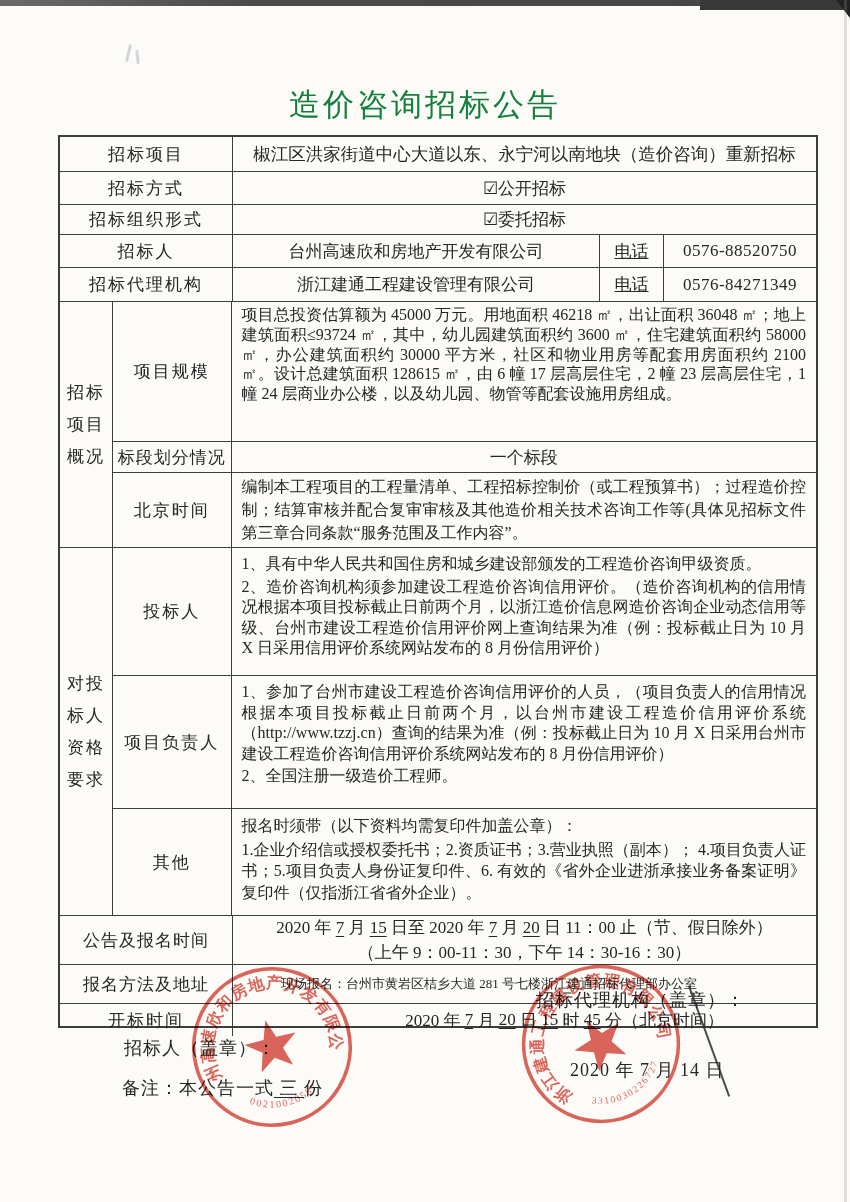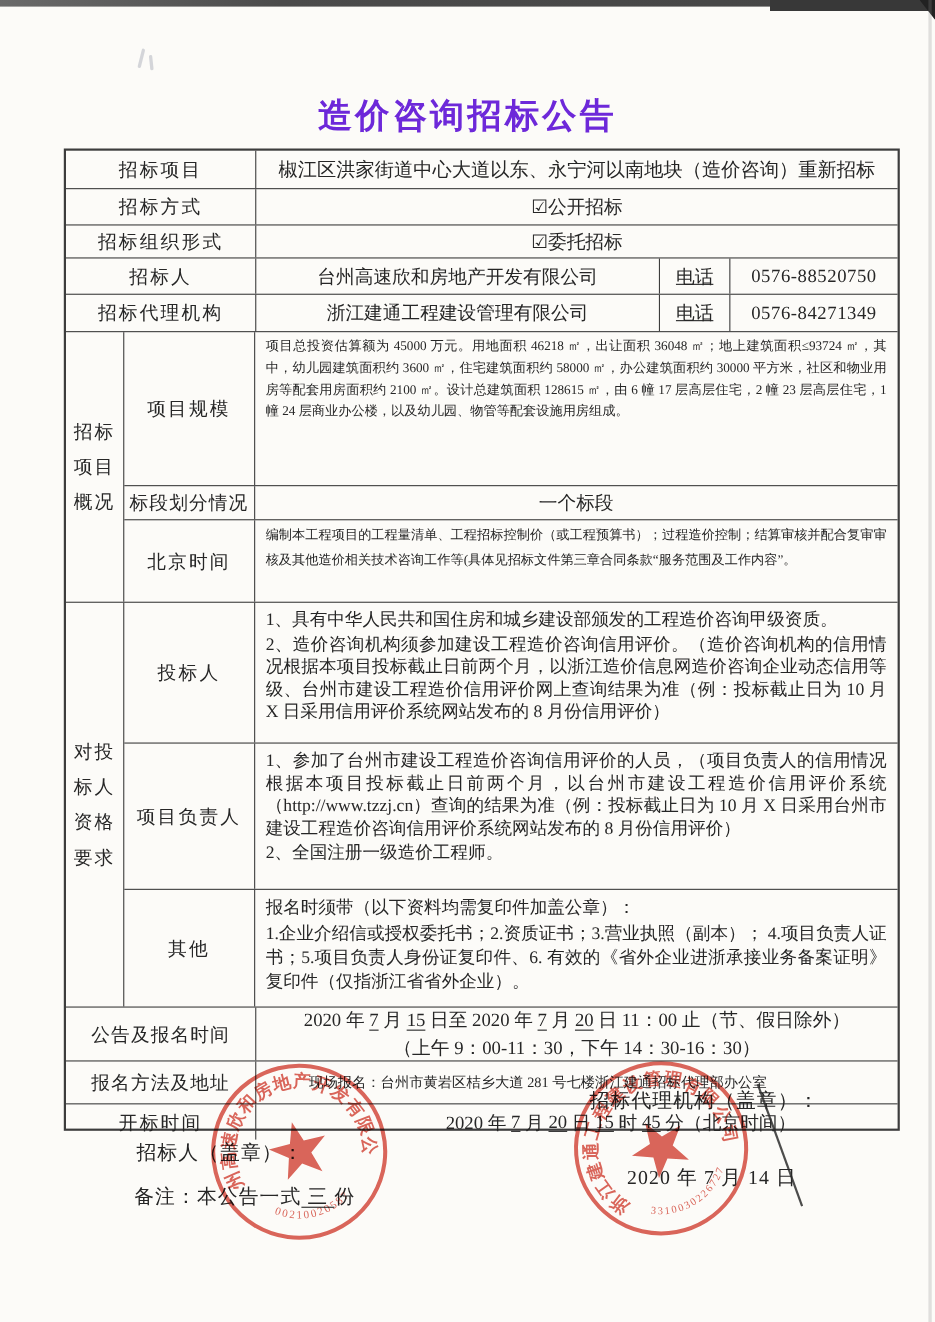--- a/index.html
+++ b/index.html
@@ -8,40 +8,40 @@
 
   
   .scan-top { position:absolute; top:0; left:0; width:850px; height:6px; background:linear-gradient(90deg,#6a6a6a 0%,#4b4b4b 30%,#454545 100%); }
   .scan-top-right { position:absolute; top:0; left:700px; width:150px; height:10px; background:#383838; }
   .scan-corner { position:absolute; top:0; left:836px; width:14px; height:18px; background:#222; clip-path:polygon(100% 0,0 0,100% 100%); }
   .scan-right-edge { position:absolute; top:0; left:844px; width:3px; height:1202px; background:rgba(140,140,140,.25); }
   .pencil-mark { position:absolute; left:127px; top:44px; width:3px; height:18px; background:#b9bcc4; transform:rotate(14deg); opacity:.6; border-radius:2px; }
   .pencil-mark.m2 { left:136px; top:50px; height:14px; transform:rotate(-6deg); }
   .pen-stroke { position:absolute; left:708px; top:982px; width:2px; height:118px; background:#2d2d2d; transform:rotate(-20deg); opacity:.85; }
 
-  .title { position:absolute; top:84px; left:0; width:100%; text-align:center; font-size:31px; font-weight:bold; letter-spacing:3px; color:#6d28d9; }
+  .title { position:absolute; top:84px; left:0; width:100%; text-align:center; font-size:31px; font-weight:normal; letter-spacing:3px; color:#15803d; }
 
   
   .doc-table { position:absolute; left:58px; top:135px; width:760px; height:893px; border:2px solid #3d3d3d; display:flex; flex-direction:column; font-size:17px; }
   .trow { display:flex; border-bottom:1.5px solid #3d3d3d; flex:0 0 auto; }
   .trow:last-child { border-bottom:none; }
   .lbl { flex:0 0 173px; display:flex; align-items:center; justify-content:center; border-right:1.5px solid #3d3d3d; letter-spacing:2px; text-align:center; padding:0 4px; }
   .val { flex:1 1 auto; display:flex; align-items:center; justify-content:center; text-align:center; padding:0 8px; }
   .val.start { justify-content:flex-start; text-align:left; }
   .telL { flex:0 0 64px; display:flex; align-items:center; justify-content:center; border-left:1.5px solid #3d3d3d;text-decoration:underline; }
   .telV { flex:0 0 153px; display:flex; align-items:center; justify-content:center; border-left:1.5px solid #3d3d3d; letter-spacing:.5px; }
 
   .group { display:flex; }
   .gcol { flex:0 0 53px; border-right:1.5px solid #3d3d3d; display:flex; flex-direction:column; align-items:center; justify-content:center; gap:10px; letter-spacing:2px; }
   .gcol .line { line-height:22px; }
   .gsub { flex:1 1 auto; display:flex; flex-direction:column; }
   .gsub .trow:last-child { border-bottom:none; }
   .gsub .lbl { flex:0 0 118.5px; }
 
-  .para { display:block; padding:3px 10px 2px 10px; text-align:justify; font-size:12px; line-height:19.8px; align-items:flex-start; }
+  .para { display:block; padding:3px 10px 2px 10px; text-align:justify; font-size:16px; line-height:19.8px; align-items:flex-start; }
   .para3 { line-height:23px; padding-top:2px; }
   .lines { display:block; padding:4px 10px; text-align:justify; font-size:16px; line-height:20.5px; }
   .lines .line { margin:2px 0; }
   .centerlines { display:flex; flex-direction:column; align-items:center; justify-content:center; gap:2px; font-size:17px; }
   .rich { white-space:pre-wrap;text-align:center; }
   .u { text-decoration:underline; text-underline-offset:3px; }
   .nudge { padding-left:88px; }
   .apply-pad { padding-left:48px; font-size:13px; }
 
   

